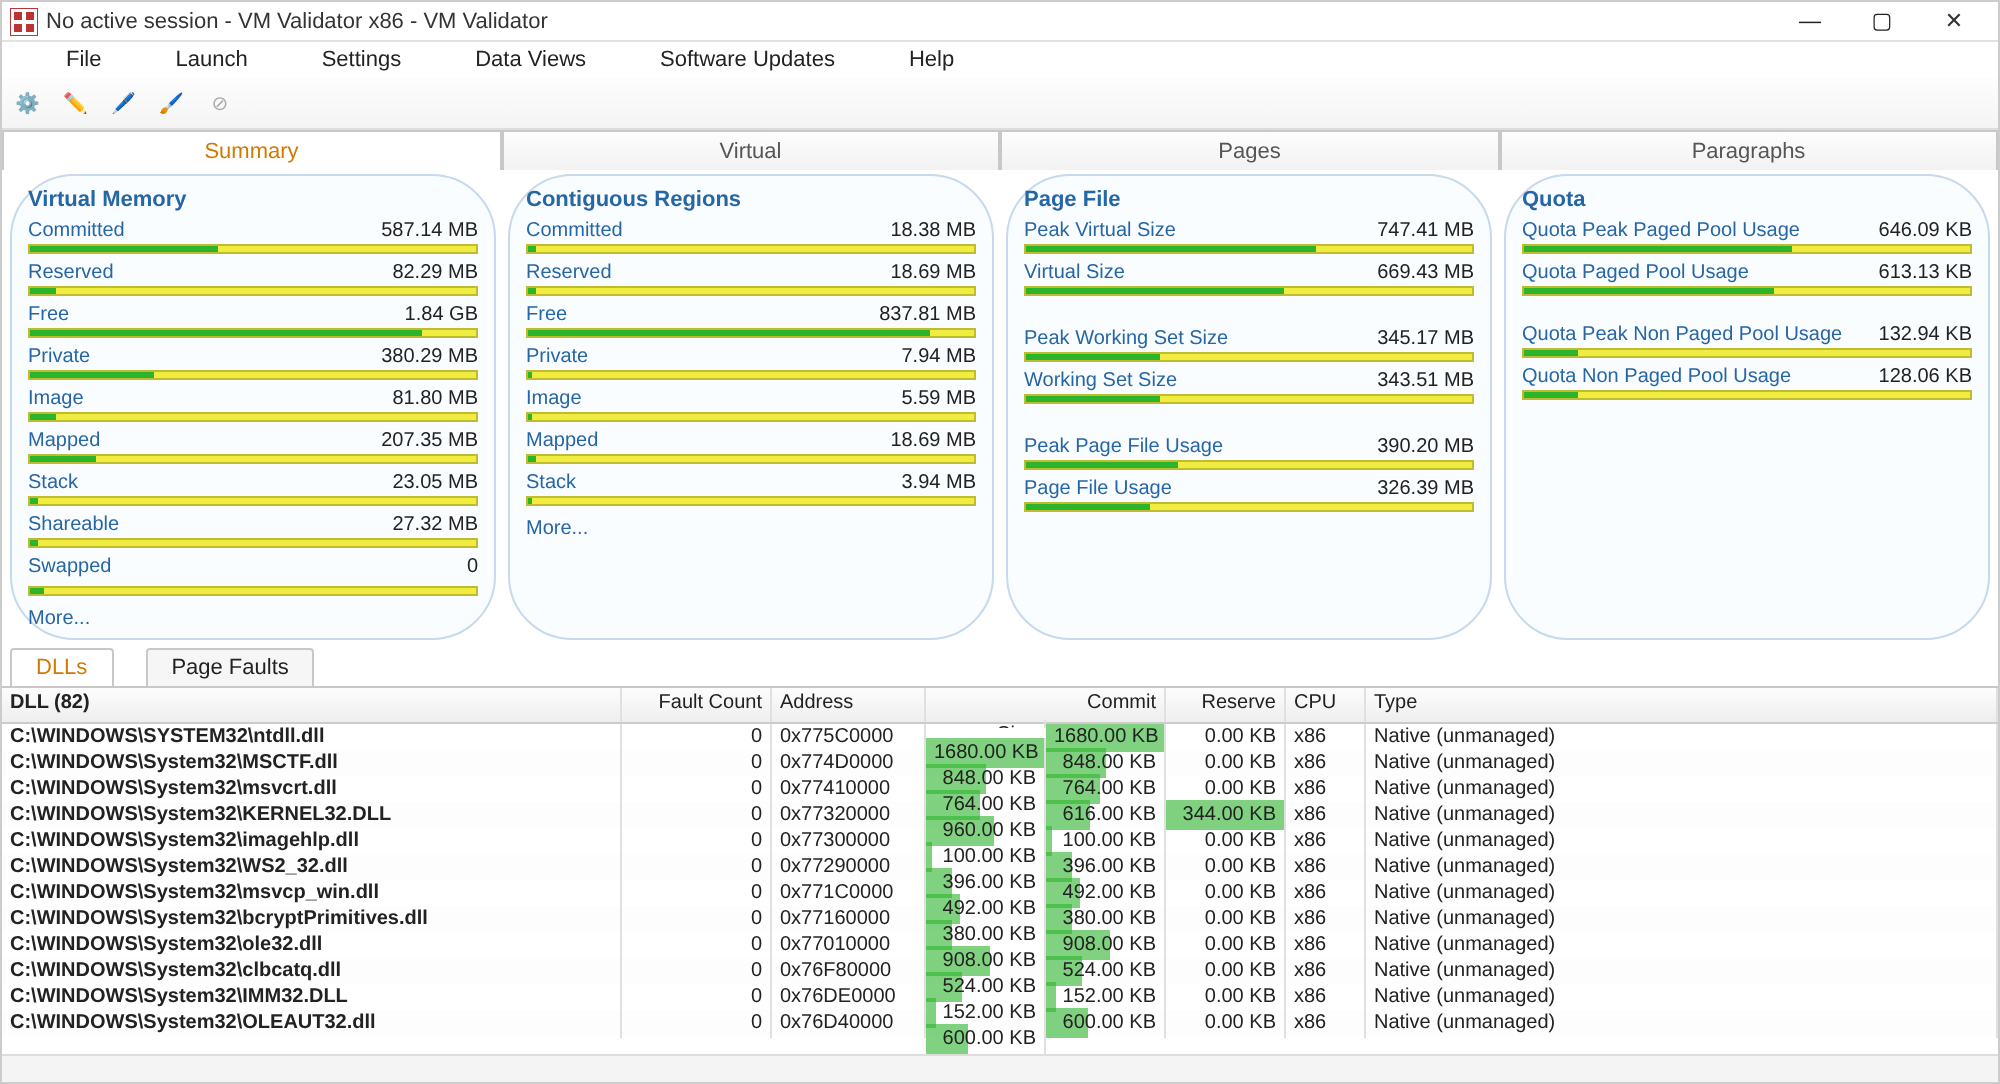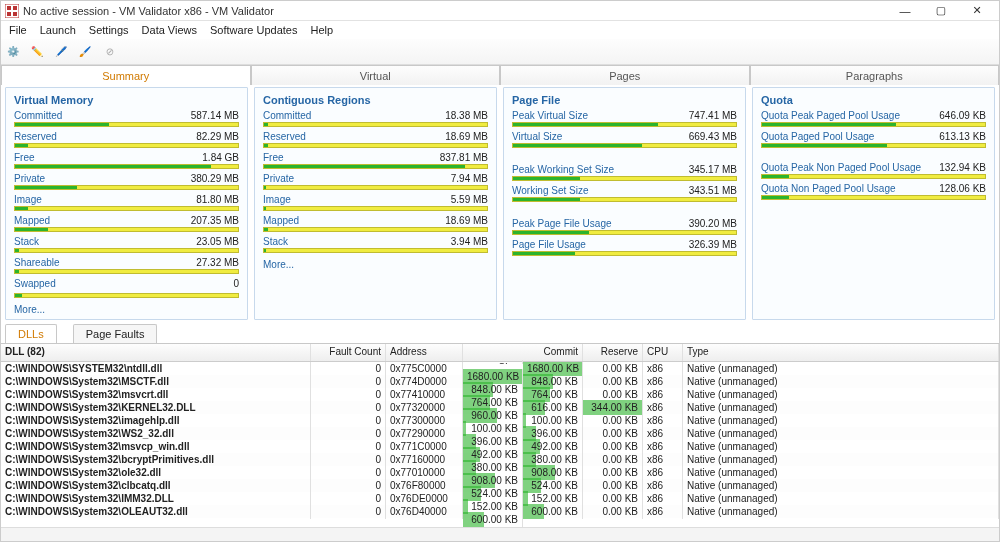--- a/index.html
+++ b/index.html
@@ -7,32 +7,32 @@
   .wrap { width: 1000px; height: 542px; display: flex; flex-direction: column; border: 1px solid #ccc; overflow: hidden; }
 
   .titlebar { height: 20px; background: #fff; display: flex; align-items: center; padding: 0 4px; border-bottom: 1px solid #e2e2e2; }
   .titlebar .icon-box { width: 14px; height: 14px; margin-right: 4px; display: inline-flex; }
   .titlebar .title { white-space: nowrap; font-size: 11px; color: #333; }
   .titlebar .spacer { flex: 1; }
   .winctrl { width: 36px; height: 20px; display: inline-flex; align-items: center; justify-content: center; font-size: 11px; }
   .winctrl.close { color: #333; }
 
   .menubar { height: 18px; display: flex; align-items: center; padding: 0 2px; gap: 1px; }
-  .menubar span { padding: 1px 6px; font-size: 11px; }
+  .menubar span { padding: 1px 6px; font-size: 11px; margin-left: 24px; }
 
   .toolbar { height: 26px; display: flex; align-items: center; padding: 0 4px; gap: 6px; border-bottom: 1px solid #ddd; background: linear-gradient(#fdfdfd,#f4f4f4); }
   .toolbtn { width: 18px; height: 18px; display: inline-flex; align-items: center; justify-content: center; }
 
   .tabsbar { height: 20px; display: flex; background: #fff; }
   .tabsbar .tab { flex: 1; border: 1px solid #c8c8c8; border-bottom: none; background: linear-gradient(#fdfdfd,#f2f2f2); display: flex; align-items: center; justify-content: center; font-size: 11px; color: #555; }
   .tabsbar .tab.active { color: #d17a00; background: #fff; font-weight: 400; }
 
   .panels { flex: 0 0 auto; display: flex; gap: 6px; padding: 2px 4px 4px 4px; background: #fff; }
   .panel { flex: 1; border: 1px solid #c7d9ec; border-radius: 1px; background: #fafdff; padding: 6px 8px 4px 8px; position: relative; }
-  .panel.big { flex: 1; }
+  .panel.big { flex: 1; border-radius: 32px; }
   .panel-title { color: #2666a5; font-weight: 600; font-size: 11px; padding-bottom: 4px; }
   .metric { margin-bottom: 4px; }
   .metric-row { display: flex; justify-content: space-between; color: #2666a5; font-size: 10px; }
   .metric-row .val { color: #222; }
   .bar { height: 5px; background: #f0ec40; border: 1px solid #c0bc30; margin-top: 1px; position: relative; overflow: hidden; }
   .bar .fill { position: absolute; left: 0; top: 0; bottom: 0; background: #2cb42c; }
 
   .more { color: #2666a5; font-size: 10px; cursor: pointer; margin-top: 6px; }
 
   .subtabs { height: 20px; display: flex; align-items: flex-end; padding: 0 4px; border-bottom: 1px solid #c8c8c8; }

